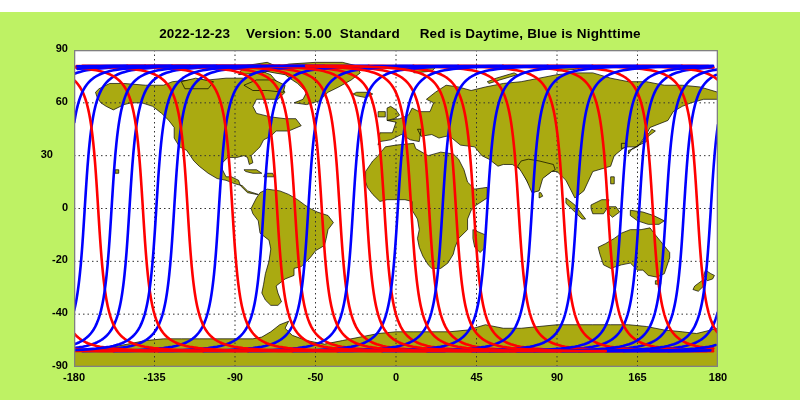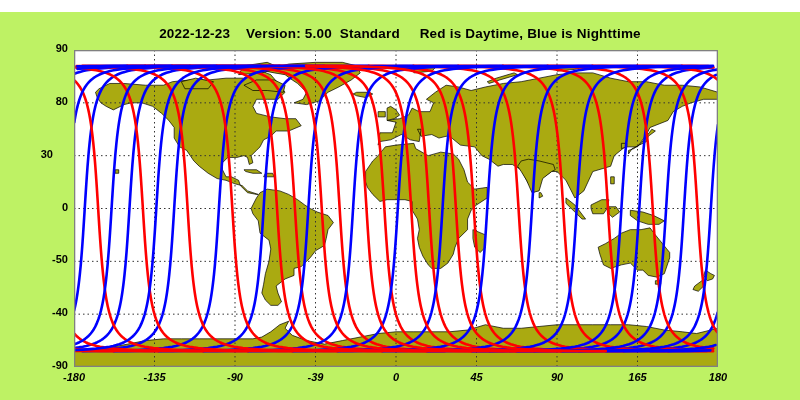--- a/index.html
+++ b/index.html
@@ -47,21 +47,20 @@
     color: #000000;
     white-space: pre;
   }
   .ytick {
     text-align: right;
     width: 40px;
   }
   .xtick {
     text-align: center;
     width: 60px;
-    font-style: italic;
   }
 </style>
 </head>
 <body>
 
 <div id="page">
 
   <div id="title">2022-12-23    Version: 5.00  Standard     Red is Daytime, Blue is Nighttime</div>
 
   <div id="plot-wrap">
@@ -253,28 +252,28 @@
           </g>
         </g>
         <rect x="0.5" y="0.5" width="643" height="316" fill="none" stroke="#808080" stroke-width="1.6"></rect>
       </svg>
   </div>
 
   <div id="ticks-y"></div>
   <div id="ticks-x"></div>
 
 <div class="tick-label ytick" style="left: 28px; top: 30px;">90</div>
-    <div class="tick-label ytick" style="left: 28px; top: 82.8333px;">80</div>
+    <div class="tick-label ytick" style="left: 28px; top: 82.8333px;">60</div>
     <div class="tick-label ytick" style="left: 13px; top: 135.667px;">30</div>
     <div class="tick-label ytick" style="left: 28px; top: 188.5px;">0</div>
-    <div class="tick-label ytick" style="left: 28px; top: 241.333px;">-50</div>
+    <div class="tick-label ytick" style="left: 28px; top: 241.333px;">-20</div>
     <div class="tick-label ytick" style="left: 28px; top: 294.167px;">-40</div>
     <div class="tick-label ytick" style="left: 28px; top: 347px;">-90</div>
     <div class="tick-label xtick" style="left: 44px; top: 359px;">-180</div>
     <div class="tick-label xtick" style="left: 124.5px; top: 359px;">-135</div>
     <div class="tick-label xtick" style="left: 205px; top: 359px;">-90</div>
-    <div class="tick-label xtick" style="left: 285.5px; top: 359px;">-39</div>
+    <div class="tick-label xtick" style="left: 285.5px; top: 359px;">-50</div>
     <div class="tick-label xtick" style="left: 366px; top: 359px;">0</div>
     <div class="tick-label xtick" style="left: 446.5px; top: 359px;">45</div>
     <div class="tick-label xtick" style="left: 527px; top: 359px;">90</div>
     <div class="tick-label xtick" style="left: 607.5px; top: 359px;">165</div>
     <div class="tick-label xtick" style="left: 688px; top: 359px;">180</div>
   </div>
 
 </body></html>

